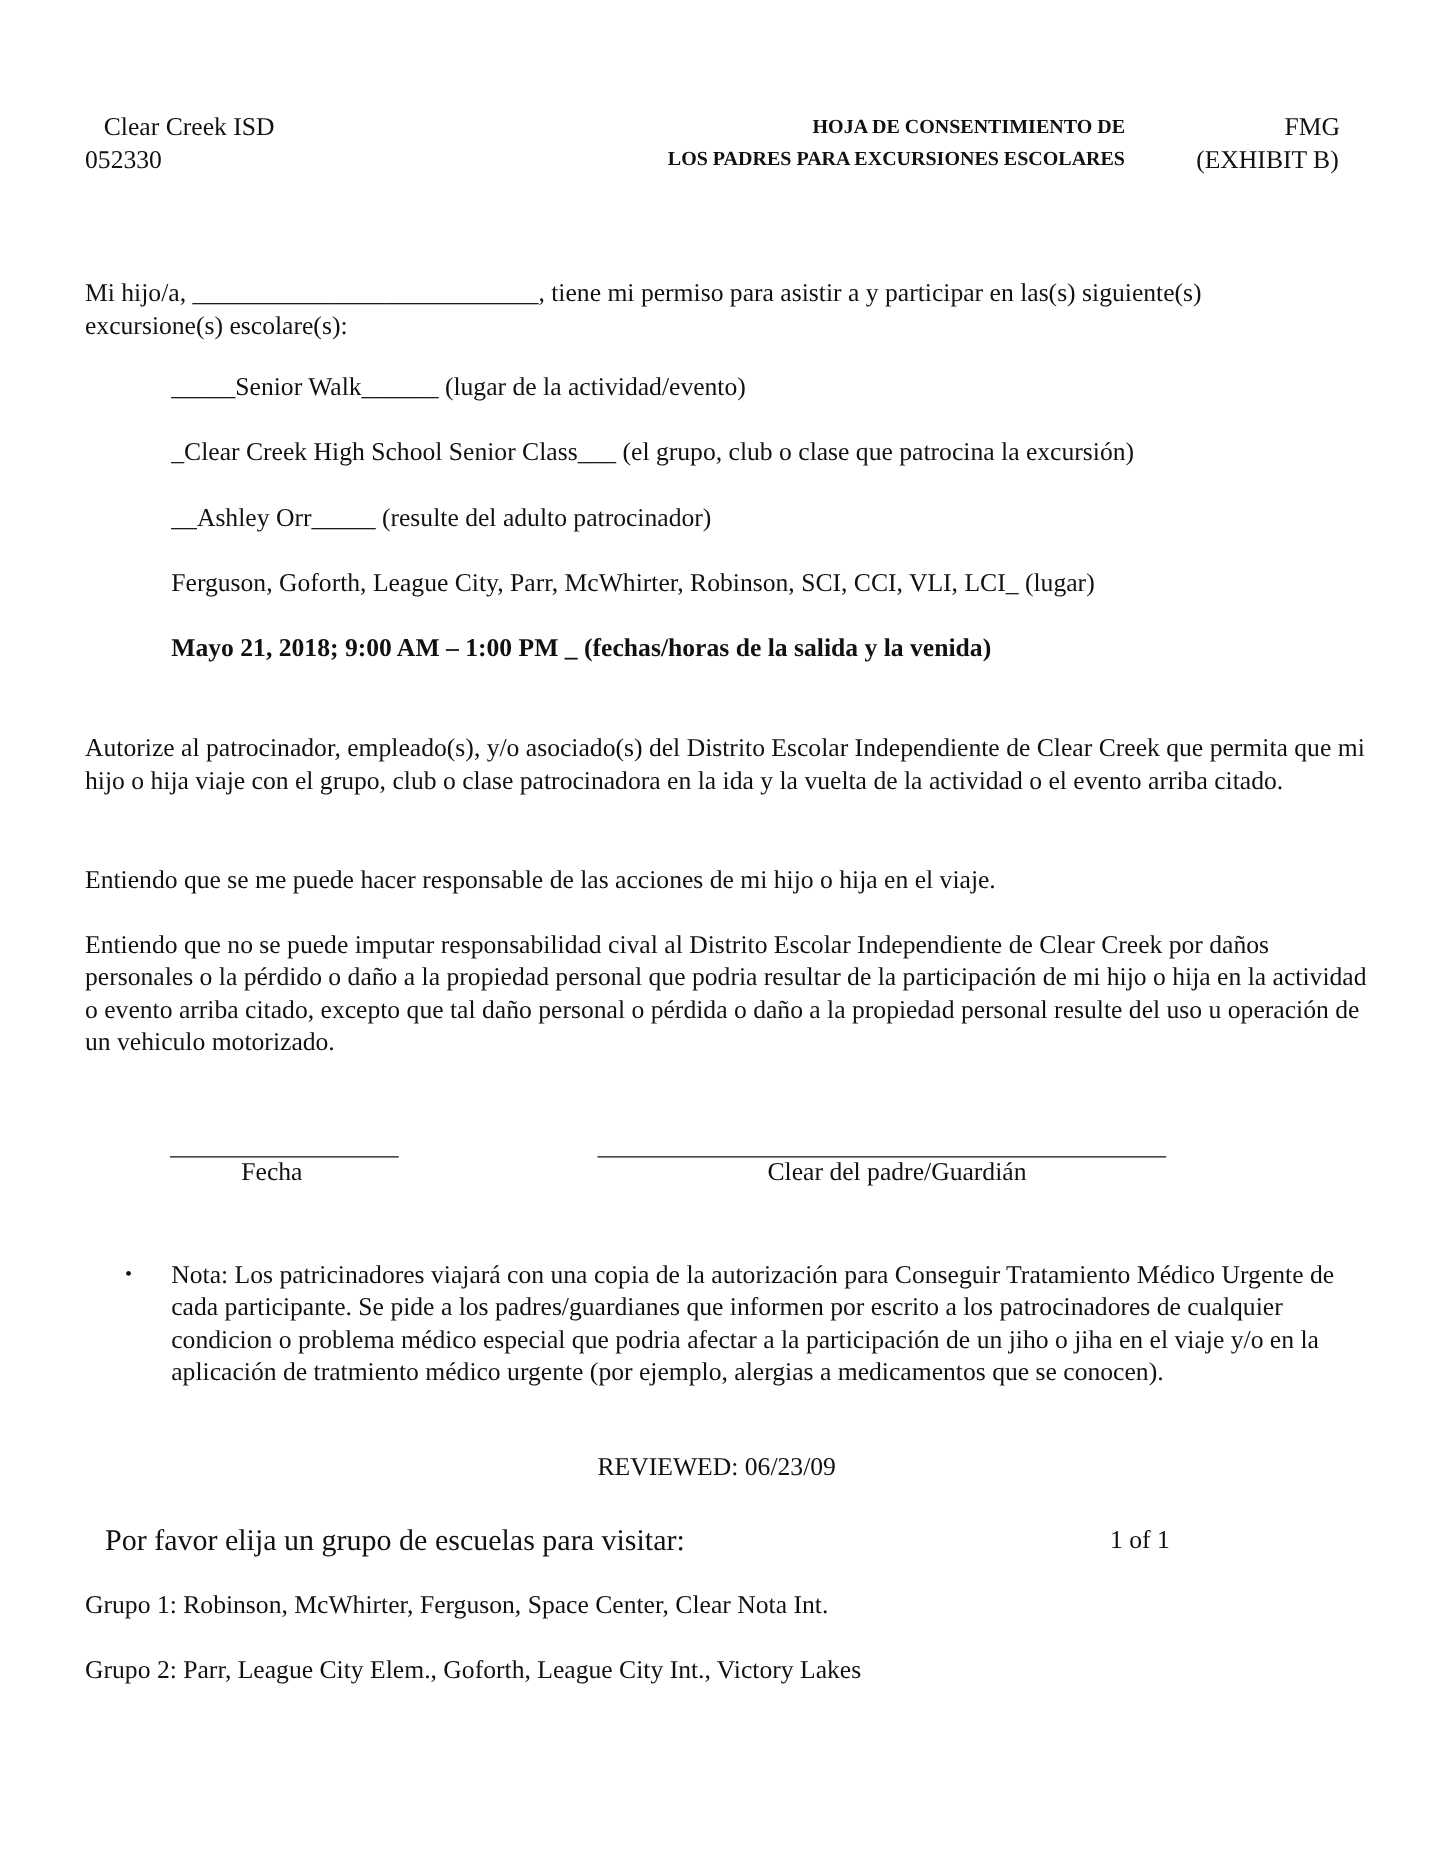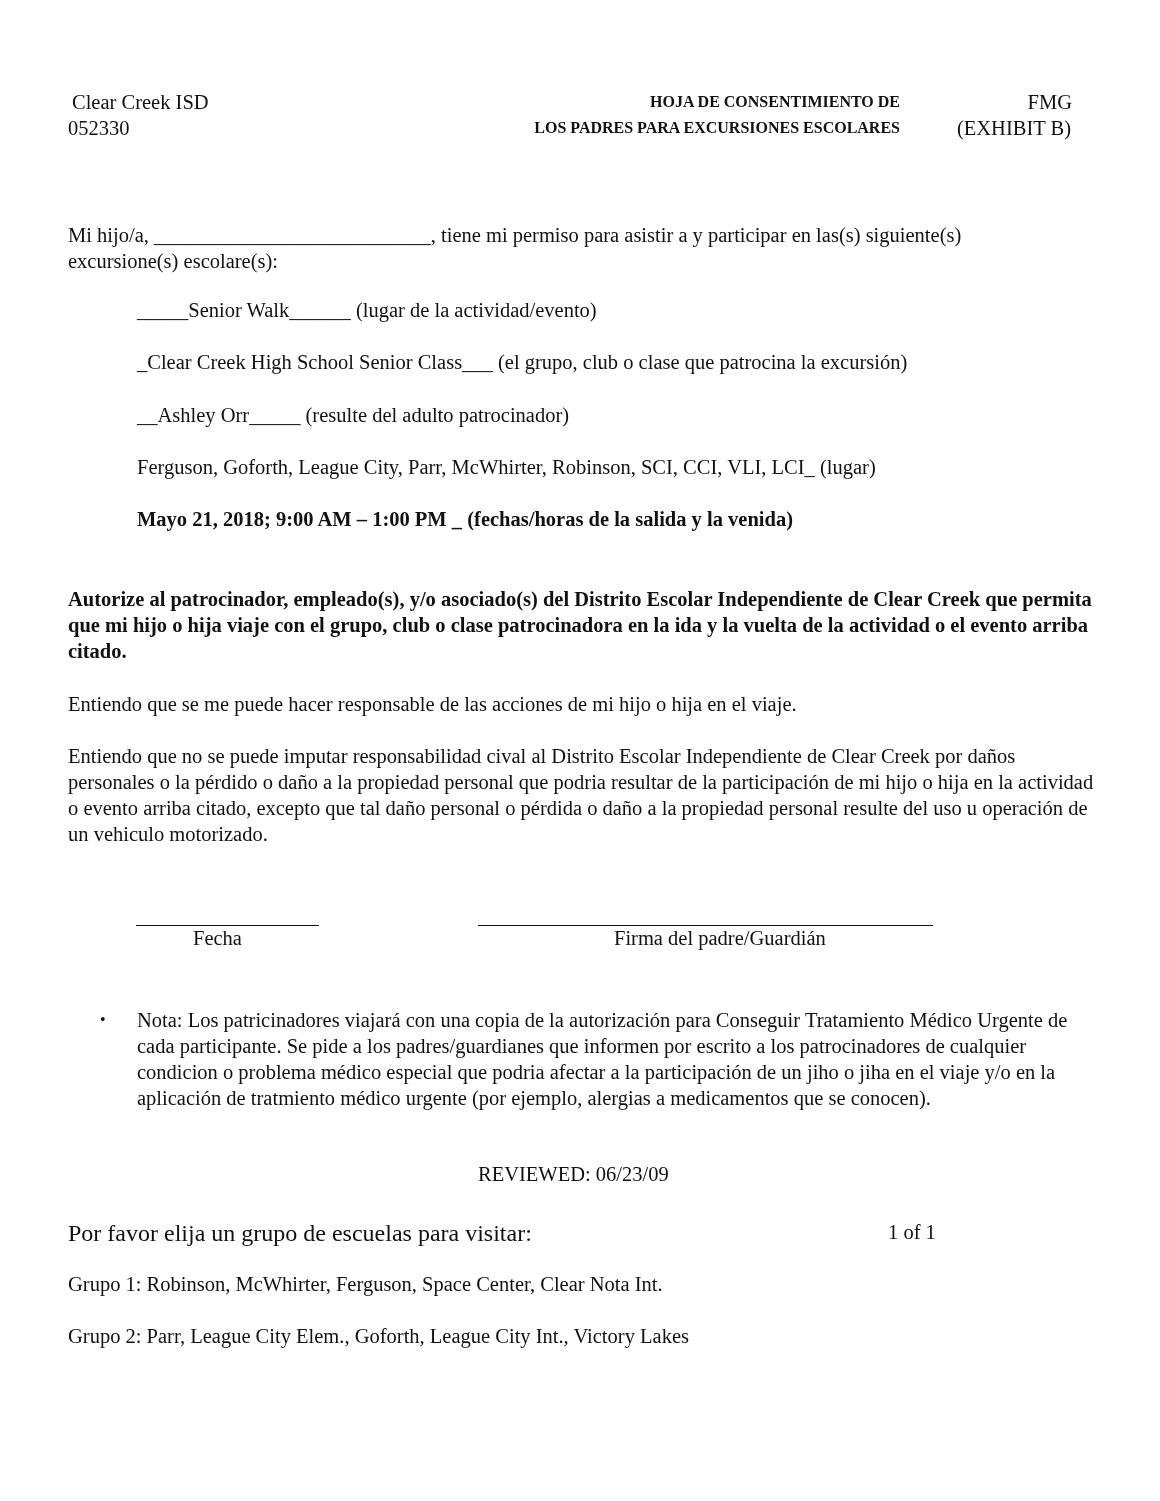--- a/index.html
+++ b/index.html
@@ -9,26 +9,26 @@
     color: #111111; font-size: 20.5px;
   }
   .abs { position: absolute; white-space: nowrap; }
   .hdr { font-size: 20.5px; line-height: 26px; }
   .title { font-weight: bold; text-align: right; width: 600px; left: 300px; top: 89px; font-size: 16px; line-height: 26px; }
   .para { position: absolute; left: 68px; width: 1030px; line-height: 26px; white-space: normal; }
   .line { position: absolute; left: 137px; white-space: nowrap; }
   .sigline { position: absolute; border-top: 1.5px solid #111; }
   .bullet { position: absolute; left: 100px; top: 1011px; font-size: 16px; }
   .note { position: absolute; left: 137px; top: 1007px; width: 950px; line-height: 26px; white-space: normal; }
-  .big { font-size: 24px; }
+  .big { font-size: 24px; margin-left: 16px; }
 </style>
 </head>
 <body>
 
-<div class="abs hdr" style="left:72px; top:89px;text-align:right;">Clear Creek ISD</div>
+<div class="abs hdr" style="left:83px; top:89px;text-align:right;">Clear Creek ISD</div>
 <div class="abs hdr" style="left:68px; top:115px;">052330</div>
 <div class="abs title">HOJA DE CONSENTIMIENTO DE</div>
 <div class="abs title" style="top:115px;">LOS PADRES PARA EXCURSIONES ESCOLARES</div>
 <div class="abs hdr" style="right:88px; top:89px;">FMG</div>
 <div class="abs hdr" style="right:89px; top:115px;">(EXHIBIT B)</div>
 
 <div class="abs" style="left:68px; top:222px; line-height:26px;">
   <span>Mi hijo/a,</span>
   <span>___________________________</span><span>, tiene mi permiso para asistir a y participar en las(s) siguiente(s)</span>
 </div>
@@ -43,28 +43,28 @@
 <div class="line" style="top:404px;">
   <span>__Ashley Orr_____</span><span> (resulte del adulto patrocinador)</span>
 </div>
 <div class="line" style="top:456px;">
   <span>Ferguson, Goforth, League City, Parr, McWhirter, Robinson, SCI, CCI, VLI, LCI_</span><span> (lugar)</span>
 </div>
 <div class="line" style="top:508px;font-weight:bold;">
   <span>Mayo 21, 2018; 9:00 AM – 1:00 PM _</span><span> (fechas/horas de la salida y la venida)</span>
 </div>
 
-<p class="para" style="top:586px; margin:0;font-weight:bold;">Autorize al patrocinador, empleado(s), y/o asociado(s) del Distrito Escolar Independiente de Clear Creek que permita que mi hijo o hija viaje con el grupo, club o clase patrocinadora en la ida y la vuelta de la actividad o el evento arriba citado.</p>
+<p class="para" style="top:586px; margin:0;">Autorize al patrocinador, empleado(s), y/o asociado(s) del Distrito Escolar Independiente de Clear Creek que permita que mi hijo o hija viaje con el grupo, club o clase patrocinadora en la ida y la vuelta de la actividad o el evento arriba citado.</p>
 <p class="para" style="top:691px; margin:0;">Entiendo que se me puede hacer responsable de las acciones de mi hijo o hija en el viaje.</p>
 <p class="para" style="top:743px; margin:0;">Entiendo que no se puede imputar responsabilidad cival al Distrito Escolar Independiente de Clear Creek por daños personales o la pérdido o daño a la propiedad personal que podria resultar de la participación de mi hijo o hija en la actividad o evento arriba citado, excepto que tal daño personal o pérdida o daño a la propiedad personal resulte del uso u operación de un vehiculo motorizado.</p>
 
 <div class="sigline" style="left:136px; top:925px; width:183px;"></div>
 <div class="abs" style="left:193px; top:927px;">Fecha</div>
 <div class="sigline" style="left:478px; top:925px; width:455px;"></div>
-<div class="abs" style="left:614px; top:927px;">Firma del padre/Guardián</div>
+<div class="abs" style="left:614px; top:927px;">Clear del padre/Guardián</div>
 
 <div class="bullet">•</div>
 <p class="note" style="margin:0;">Nota:  Los patricinadores viajará con una copia de la autorización para Conseguir Tratamiento Médico Urgente de cada participante.  Se pide a los padres/guardianes que informen por escrito a los patrocinadores de cualquier condicion o problema médico especial que podria afectar a la participación de un jiho o jiha en el viaje y/o en la aplicación de tratmiento médico urgente (por ejemplo, alergias a medicamentos que se conocen).</p>
 
 <div class="abs" style="left:478px; top:1163px;">REVIEWED:  06/23/09</div>
 <div class="abs" style="left:888px; top:1221px;text-align:center;">1 of 1</div>
 
 <div class="abs big" style="left:68px; top:1220px;">Por favor elija un grupo de escuelas para visitar:</div>
 <div class="abs" style="left:68px; top:1273px;">Grupo 1: Robinson, McWhirter, Ferguson, Space Center, Clear Nota Int.</div>
 <div class="abs" style="left:68px; top:1325px;">Grupo 2: Parr, League City Elem., Goforth, League City Int., Victory Lakes</div>

